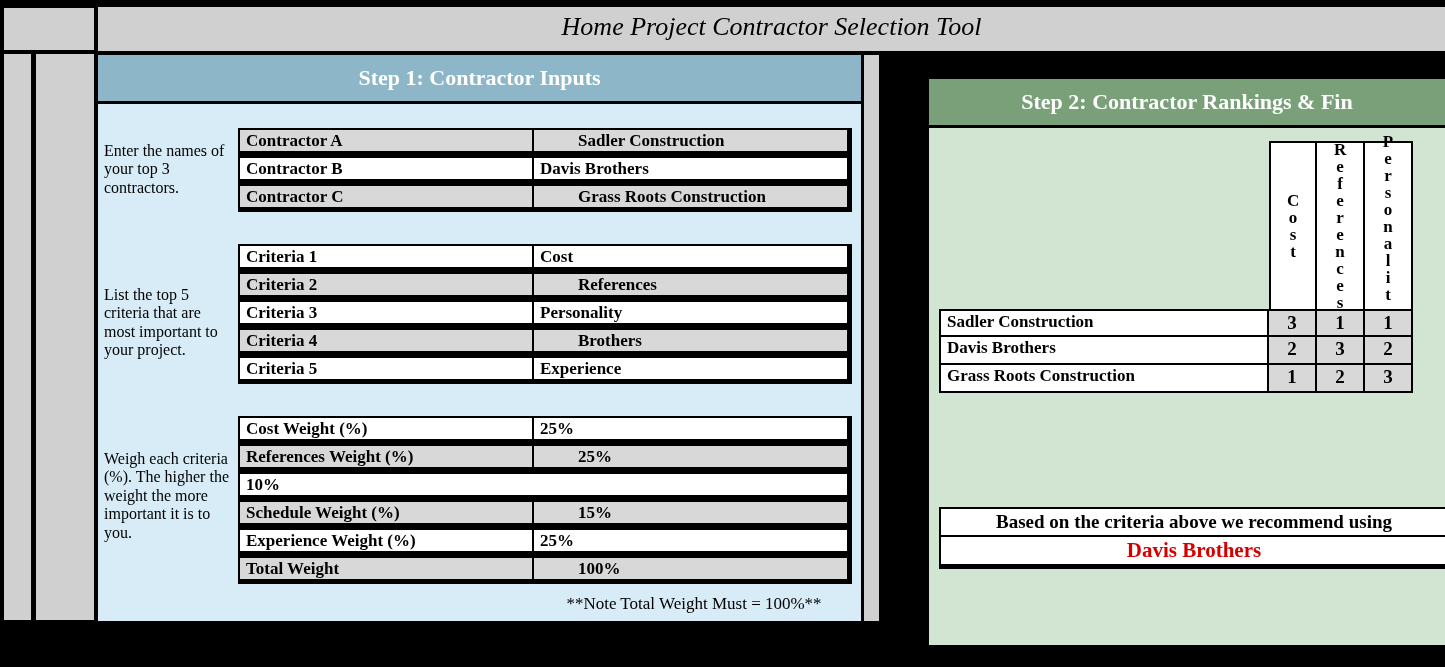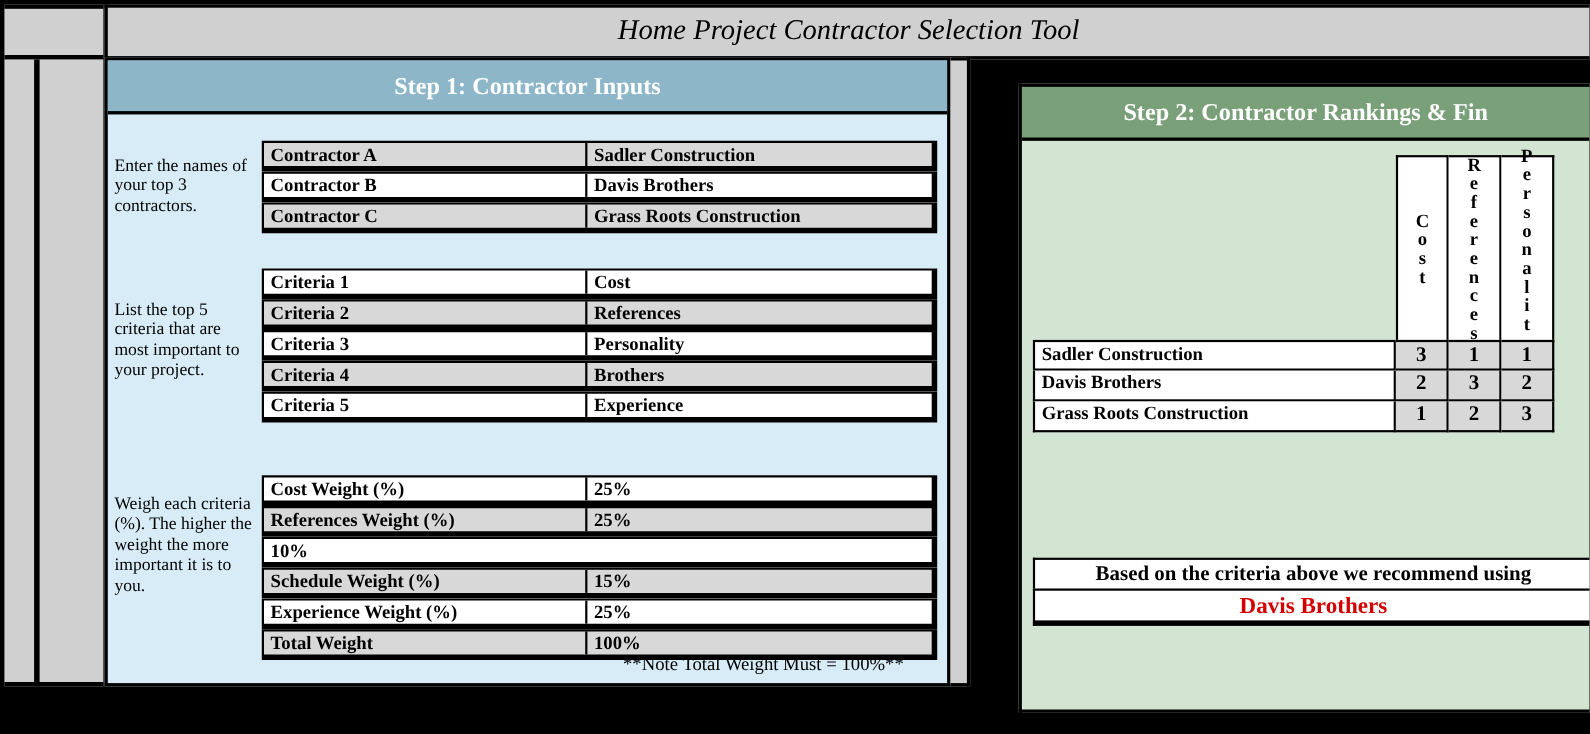--- a/index.html
+++ b/index.html
@@ -96,21 +96,21 @@
   .input-row {
     display: flex;
     height: 28px;
     border: 2px solid #000;
     border-bottom-width: 5px;
     border-right-width: 5px;
     margin-bottom: 0px;
     background: #fff;
     box-sizing: border-box;
   }
-  .input-row.alt { background: #d8d8d8; }
+  .input-row.alt { background: #d8d8d8; gap: 38px; }
   .input-row .lab {
     width: 294px;
     border-right: 2px solid #000;
     padding: 1px 6px;
     font-weight: bold;
     font-size: 17px;
     white-space: nowrap;
     overflow: hidden;
     box-sizing: border-box;
   }
@@ -291,21 +291,21 @@
         <div class="input-row">
           <div class="lab">Contractor B</div>
           <div class="val">Davis Brothers</div>
         </div>
         <div class="input-row alt">
           <div class="lab">Contractor C</div>
           <div class="val">Grass Roots Construction</div>
         </div>
       </div>
 
-      <div class="instr" style="top:167px">List the top 5 criteria that are most important to your project.</div>
+      <div class="instr" style="top:180px">List the top 5 criteria that are most important to your project.</div>
       <div class="input-block" style="top:140px">
         <div class="input-row">
           <div class="lab">Criteria 1</div>
           <div class="val">Cost</div>
         </div>
         <div class="input-row alt">
           <div class="lab">Criteria 2</div>
           <div class="val">References</div>
         </div>
         <div class="input-row">
@@ -316,21 +316,21 @@
           <div class="lab">Criteria 4</div>
           <div class="val">Brothers</div>
         </div>
         <div class="input-row">
           <div class="lab">Criteria 5</div>
           <div class="val">Experience</div>
         </div>
       </div>
 
       <div class="instr" style="top:344px">Weigh each criteria (%).  The higher the weight the more important it is to you.</div>
-      <div class="input-block" style="top:328px">
+      <div class="input-block" style="top:312px">
         <div class="input-row">
           <div class="lab">Cost Weight (%)</div>
           <div class="val">25%</div>
         </div>
         <div class="input-row alt">
           <div class="lab">References Weight (%)</div>
           <div class="val">25%</div>
         </div>
         <div class="input-row">
           <div class="val">10%</div>

